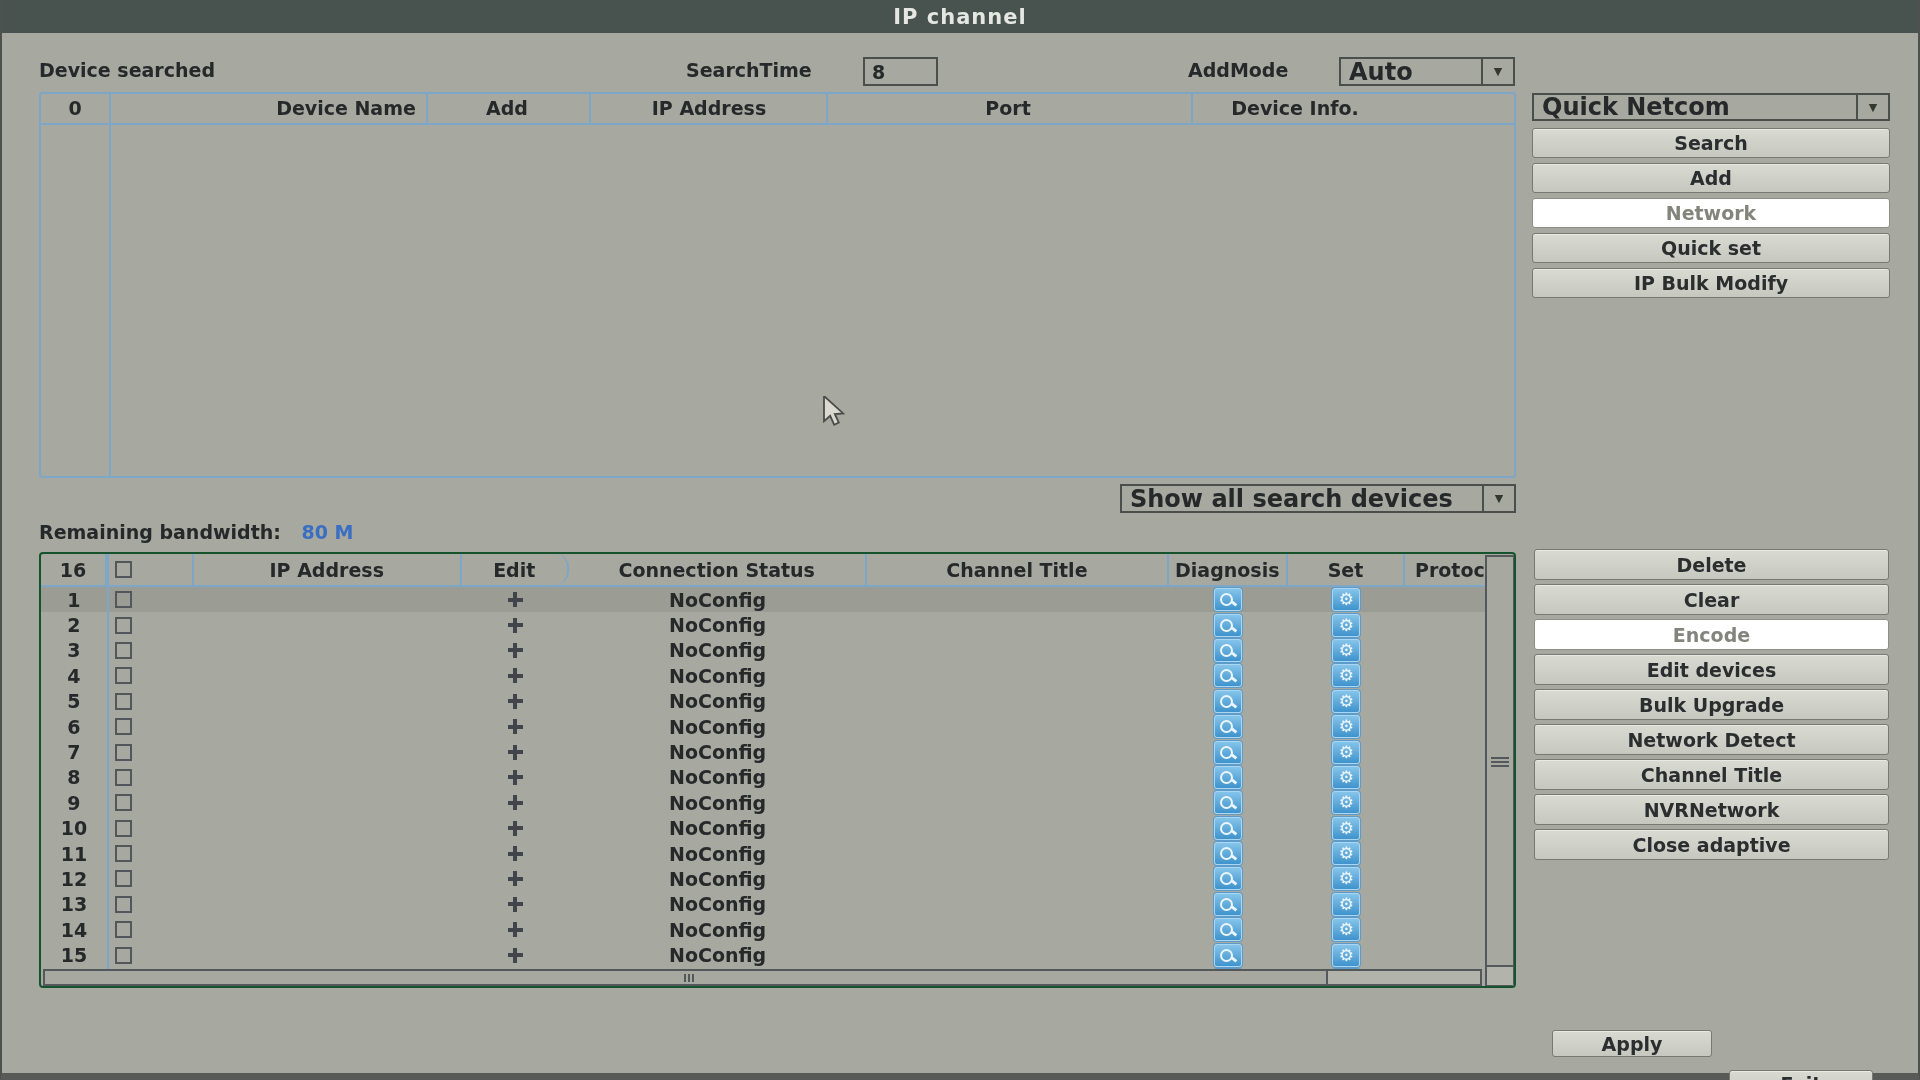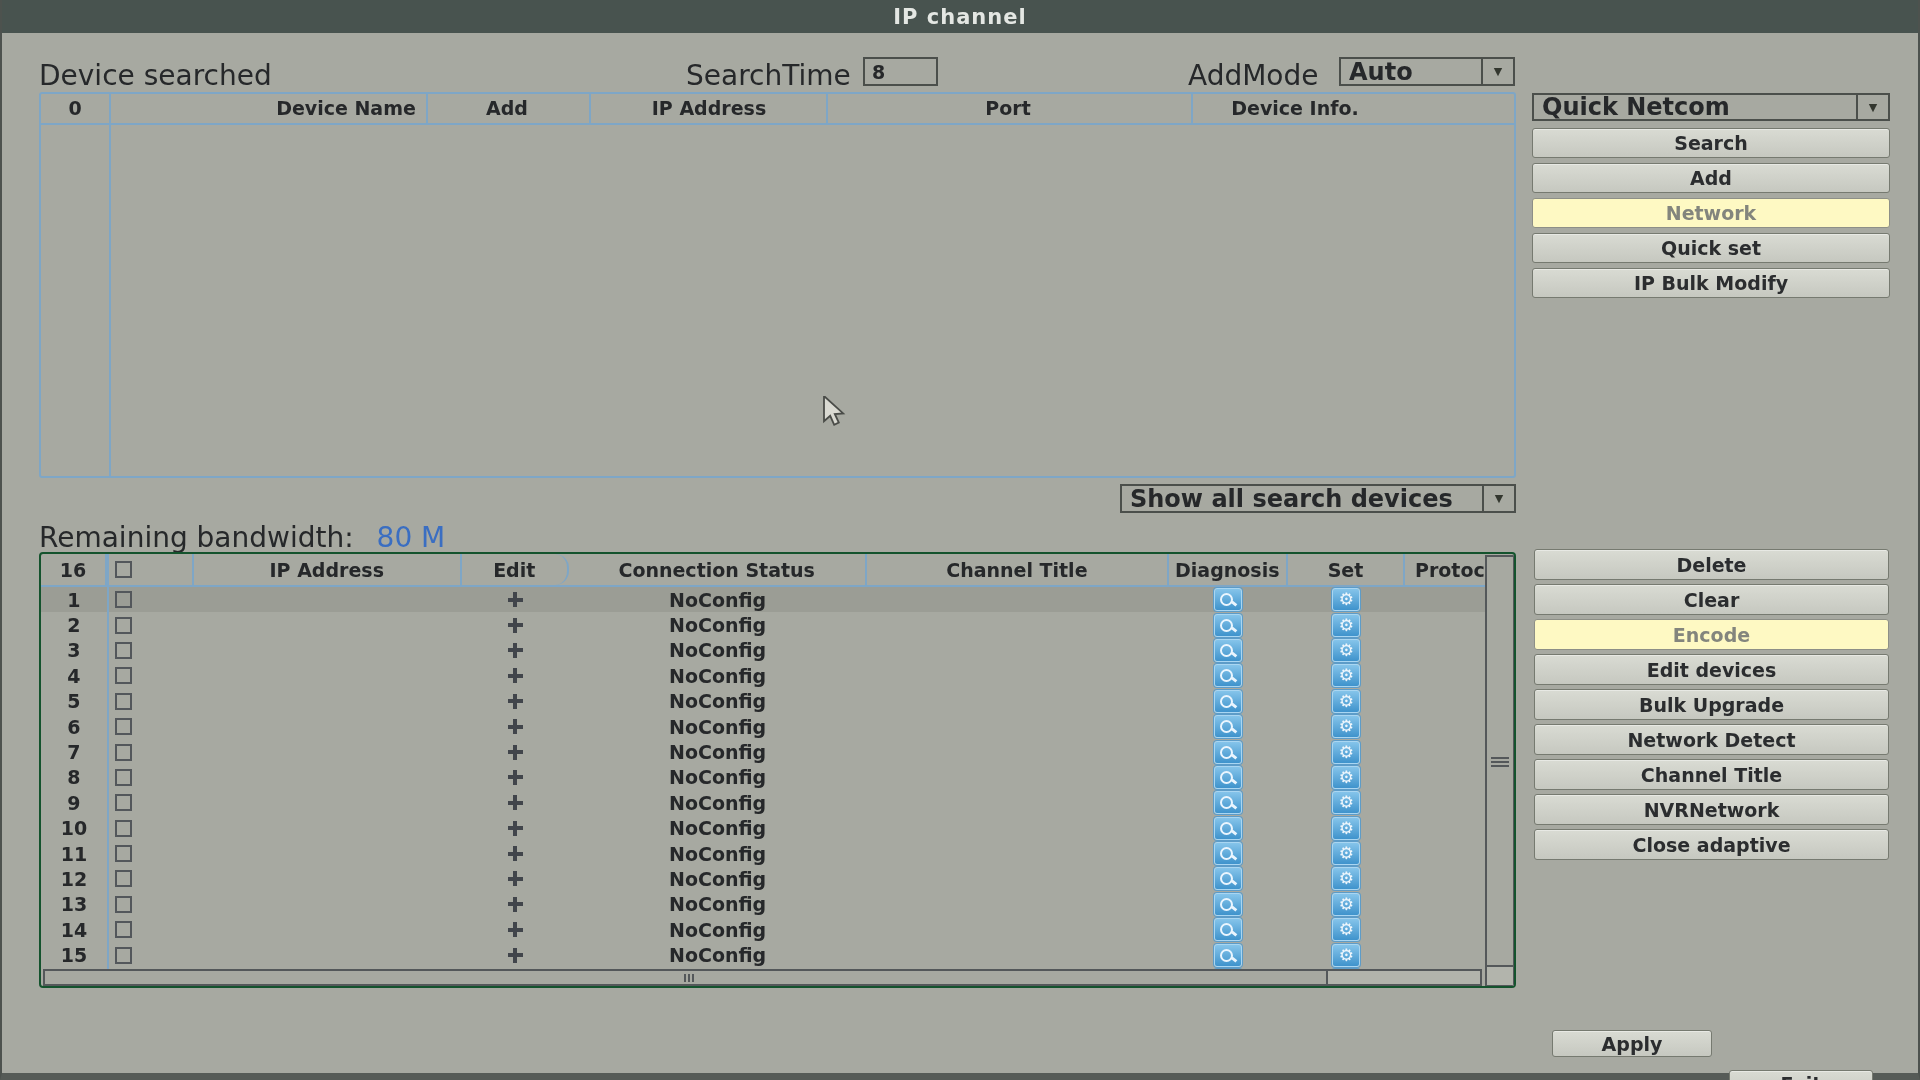--- a/index.html
+++ b/index.html
@@ -1,29 +1,29 @@
 <!DOCTYPE html>
 <html><head>
 <meta charset="utf-8">
 <style>
   html,body{margin:0;padding:0;}
   body{width:1920px;height:1080px;background:#a7a9a1;font-family:"DejaVu Sans","Liberation Sans",sans-serif;color:#26282a;overflow:hidden;position:relative;}
   .screen{position:absolute;inset:0;border-left:2px solid #4d524e;border-right:2px solid #4d524e;border-bottom:7px solid #565b57;box-sizing:border-box;}
   .titlebar{position:absolute;left:0;top:0;width:100%;height:33px;background:#48534f;display:flex;align-items:center;justify-content:center;}
   .titlebar span{color:#e4e7e3;font-size:21px;font-weight:bold;letter-spacing:1px;}
-  .lbl{position:absolute;font-size:28px;font-weight:normal;white-space:nowrap;}
+  .lbl{position:absolute;font-size:19px;font-weight:bold;white-space:nowrap;}
   
   .combo{position:absolute;border:2px solid #4b4f4b;display:flex;align-items:stretch;box-sizing:border-box;background:transparent;}
   .combo .val{flex:1;display:flex;align-items:center;padding-left:8px;font-size:24px;font-weight:bold;white-space:nowrap;overflow:hidden;}
   .combo .arrowbox{width:30px;border-left:2px solid #4b4f4b;display:flex;align-items:center;justify-content:center;}
   .combo .arrowbox i{font-style:normal;font-size:11px;color:#33372f;}
   .tinput{position:absolute;border:2px solid #4b4f4b;box-sizing:border-box;display:flex;align-items:center;padding-left:7px;font-size:19px;font-weight:bold;background:transparent;}
   
   .btn{background:linear-gradient(#d9dbd3,#c6c8c0);border:1px solid #767a70;border-radius:3px;box-shadow:inset 0 1px 0 rgba(255,255,255,.4);display:flex;align-items:center;justify-content:center;font-size:19px;font-weight:bold;color:#2b2d2f;box-sizing:border-box;}
-  .btn.disabled{background:#fef9c3;color:#83857d;border-color:#8d8f87;box-shadow:none;}
+  .btn.disabled{background:#ffffff;color:#83857d;border-color:#8d8f87;box-shadow:none;}
   .stack{position:absolute;display:flex;flex-direction:column;}
   .stack .btn{height:30px;margin-bottom:5px;width:100%;}
   #side-bottom-buttons .btn{height:31px;margin-bottom:4px;}
   
   .t1{position:absolute;left:37px;top:92px;width:1477px;height:386px;border:2px solid #7ea6c6;border-radius:3px;box-sizing:border-box;}
   .t1 .hdr{position:absolute;left:0;top:0;width:100%;height:31px;border-bottom:2px solid #7ea6c6;box-sizing:border-box;}
   .t1 .hlabel{position:absolute;top:3px;transform:translateX(-50%);font-size:19px;font-weight:bold;white-space:nowrap;}
   .vsep{position:absolute;width:2px;background:#7ea6c6;top:0;}
   
   .t2{position:absolute;left:37px;top:552px;width:1477px;height:436px;border:2px solid #14532d;border-radius:4px;box-sizing:border-box;overflow:hidden;}

